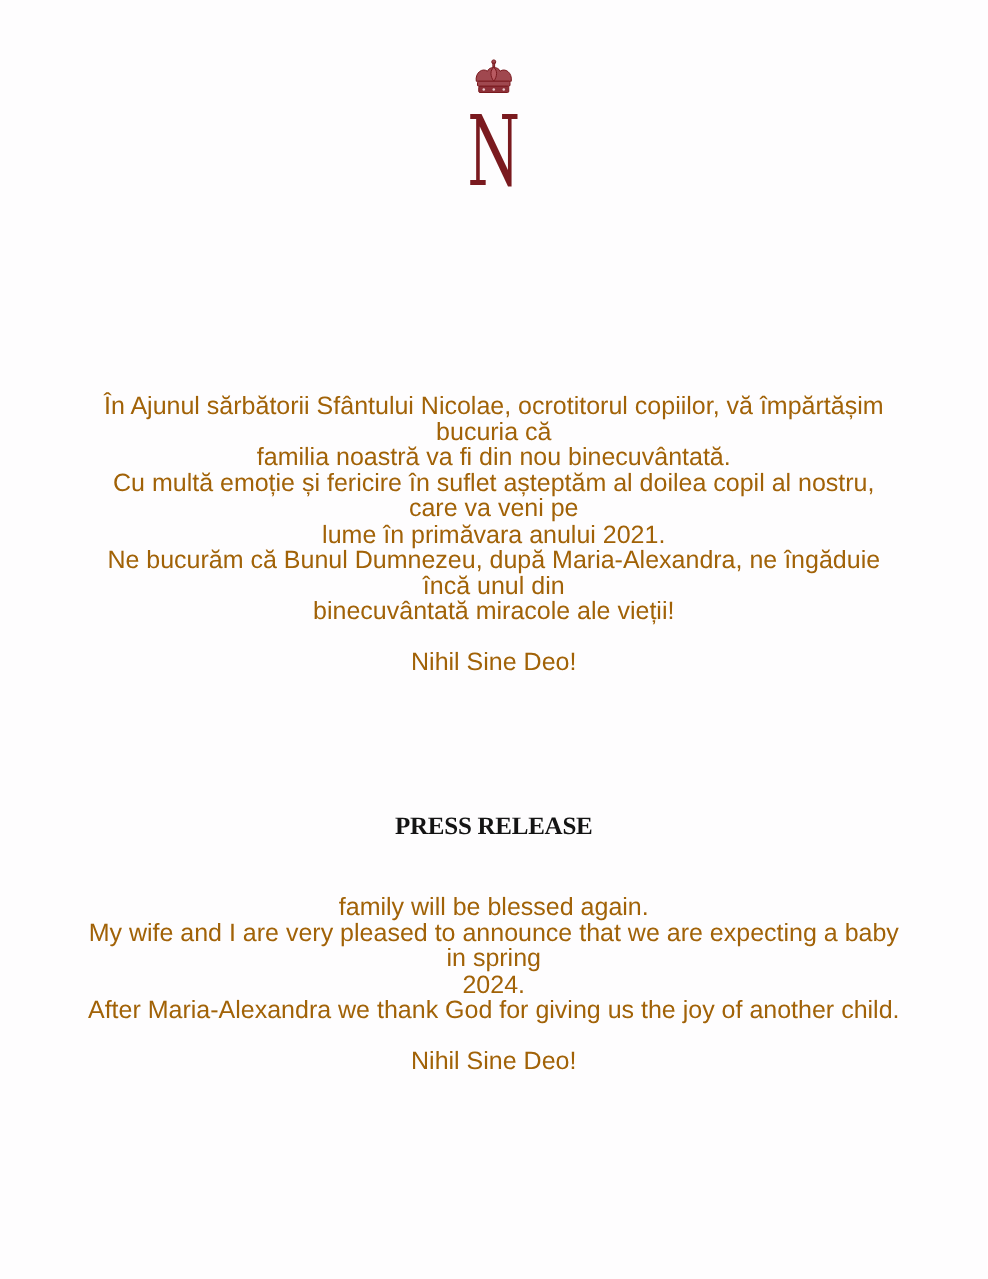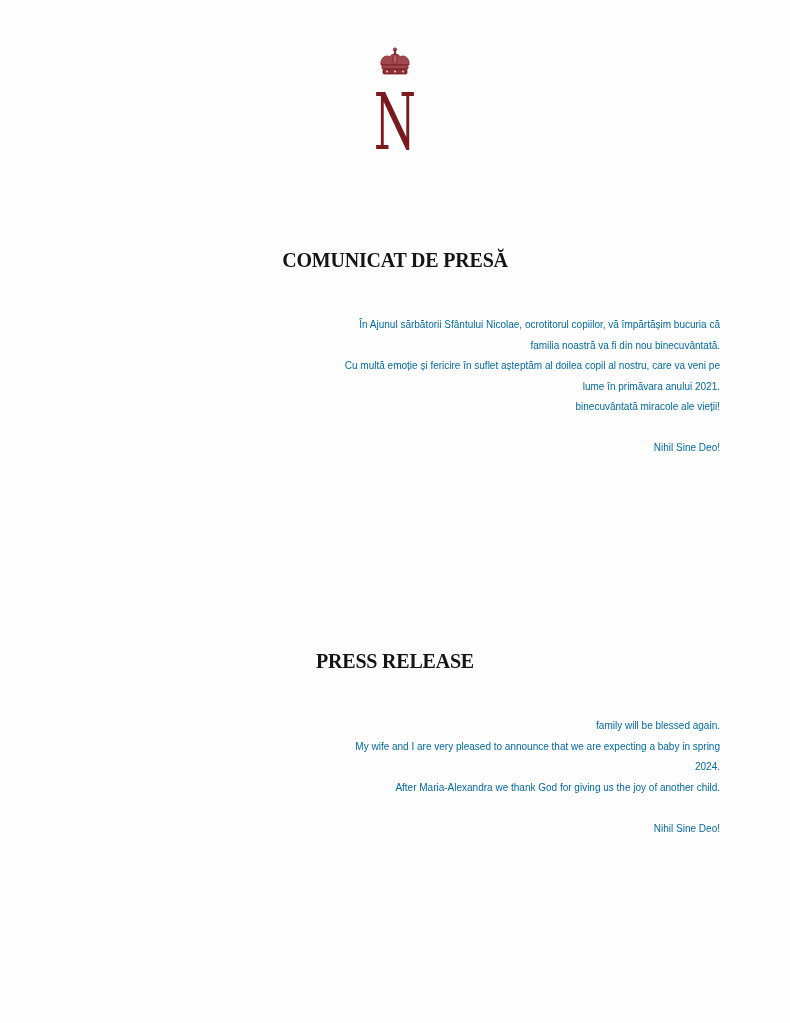--- a/index.html
+++ b/index.html
@@ -14,23 +14,23 @@
       font-weight: normal;
     }
     .heading {
       position: absolute; left: 0; width: 790px; text-align: center;
       font-family: "Liberation Serif", "DejaVu Serif", serif;
       font-weight: bold; font-size: 20px; color: #141414; letter-spacing: -0.2px;
     }
     .h-ro { top: 249px; }
     .h-en { top: 650px; }
     .body {
-      position: absolute; left: 70px; width: 650px; text-align: right;
+      position: absolute; left: 70px; width: 650px; text-align: center;
       font-family: "Liberation Sans", "DejaVu Sans", sans-serif;
-      font-size: 10px; line-height: 20.5px; color: #0369a1;
+      font-size: 20px; line-height: 20.5px; color: #a16207;
     }
     .b-ro { top: 315px; }
     .b-en { top: 716px; }
     .line { display: block; }
     .gap { display: block; height: 20.5px; }
   </style>
 </head>
 <body>
 
 <div class="page">
@@ -44,27 +44,27 @@
       <rect x="4" y="18" width="26" height="4" rx="1"></rect>
       <rect x="5" y="22" width="24" height="5" rx="1" fill="#8d3038"></rect>
       <circle cx="9" cy="24.5" r="1" fill="#e8c6c9" stroke="none"></circle>
       <circle cx="17" cy="24.5" r="1" fill="#e8c6c9" stroke="none"></circle>
       <circle cx="25" cy="24.5" r="1" fill="#e8c6c9" stroke="none"></circle>
     </g>
   </svg>
 
   <div class="monogram">N</div>
 
-  <div class="heading h-ro">COMUNICAT DE PRESĂ</div>
 
   <div class="body b-ro">
     <span class="line">În Ajunul sărbătorii Sfântului Nicolae, ocrotitorul copiilor, vă împărtășim bucuria că</span>
     <span class="line">familia noastră va fi din nou binecuvântată.</span>
     <span class="line">Cu multă emoție și fericire în suflet așteptăm al doilea copil al nostru, care va veni pe</span>
     <span class="line">lume în primăvara anului 2021.</span>
+    <span class="line">Ne bucurăm că Bunul Dumnezeu, după Maria-Alexandra, ne îngăduie încă unul din</span>
     <span class="line">binecuvântată miracole ale vieții!</span>
     <span class="gap"></span>
     <span class="line">Nihil Sine Deo!</span>
   </div>
 
   <div class="heading h-en">PRESS RELEASE</div>
 
   <div class="body b-en">
     <span class="line">family will be blessed again.</span>
     <span class="line">My wife and I are very pleased to announce that we are expecting a baby in spring</span>

